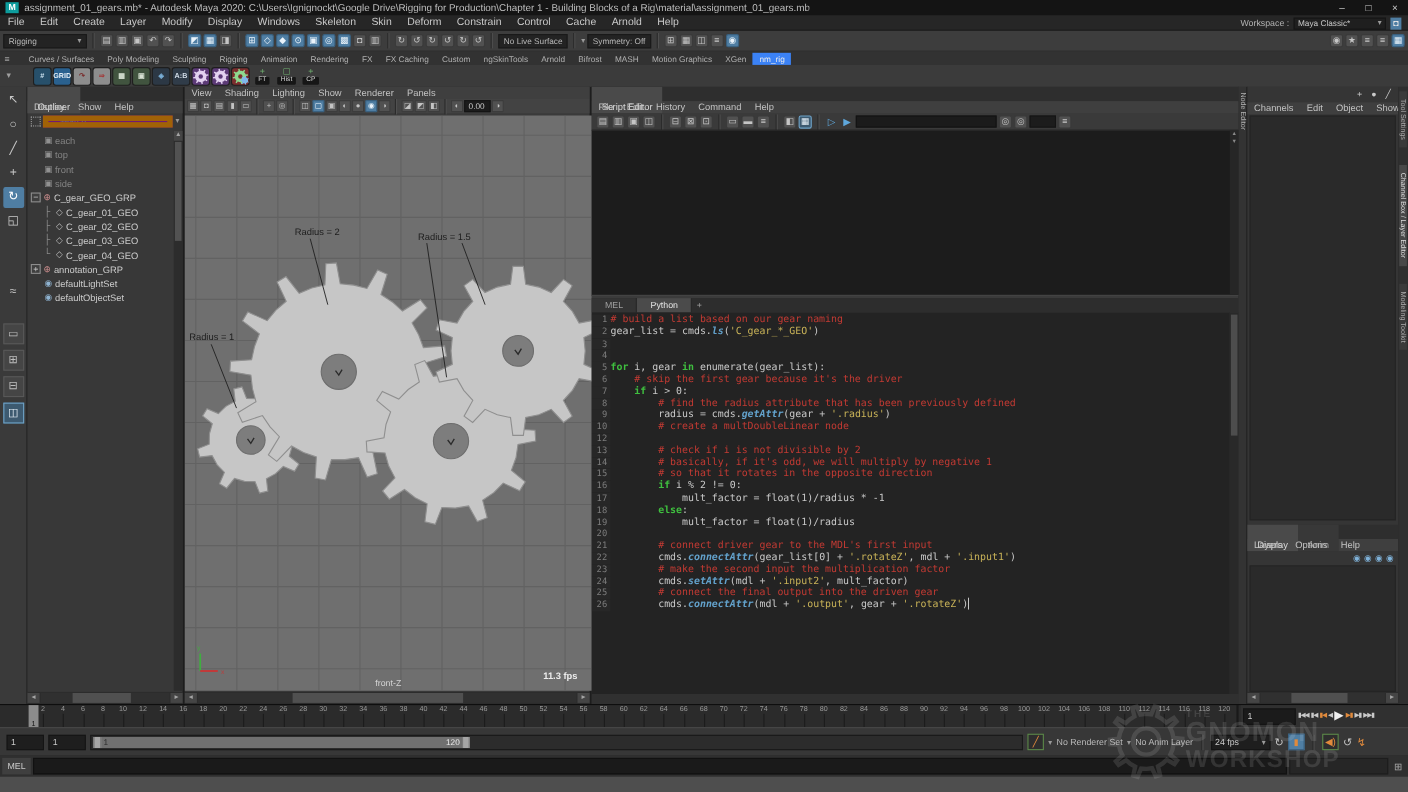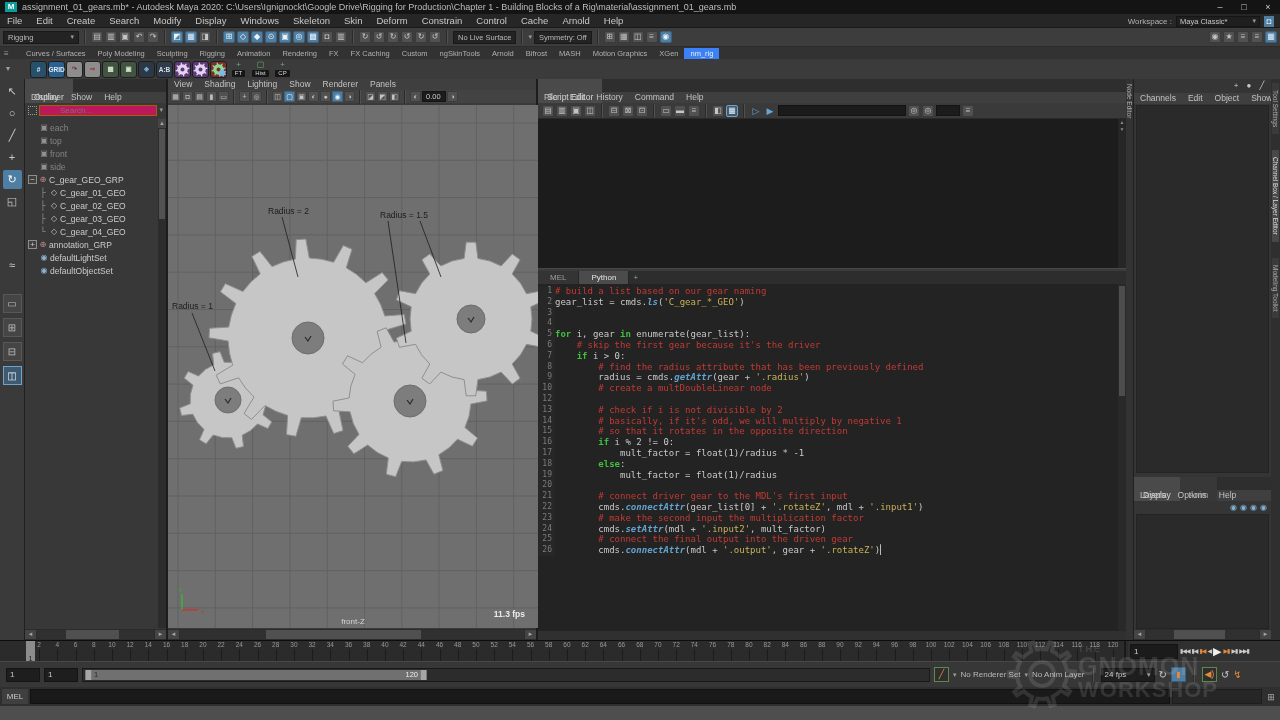--- a/index.html
+++ b/index.html
@@ -69,22 +69,22 @@
 
 .ptabbar{height:13px;background:#2e2e2e;display:flex}
 .ptab{background:#4a4a4a;color:#d8d8d8;font-size:8.5px;line-height:13px;padding:12px 9px;white-space:nowrap}
 .pmenus{height:11px;background:#3f3f3f;display:flex;align-items:center}
 .pmenus .mi{padding:16px 6px;font-size:8.5px;color:#c3c3c3;line-height:11px}
 
 
 #outliner{position:absolute;left:25px;top:79px;width:143px;height:561px;background:#383838;border-right:2px solid #1d1d1d}
 #outl-search{height:14px;display:flex;align-items:center;padding:1px 3px;gap:2px}
 #outl-search .box{width:9px;height:9px;border:1px dotted #9a9a9a;flex:none}
-#outl-search input{flex:1;min-width:0;height:11px;background:#be185d;border:1px solid #a16207;
-  color:#bbb;font-size:8px;padding:0 20px;font-family:"Liberation Sans",sans-serif}
+#outl-search input{flex:1;min-width:0;height:11px;background:#701a75;border:5px solid #a16207;
+  color:#bbb;font-size:8px;padding:0 9px;font-family:"Liberation Sans",sans-serif}
 #outl-list{position:absolute;top:40px;bottom:12px;left:0;right:8px;overflow:hidden;padding-top:2px}
 .orow{display:flex;align-items:center;height:13px;font-size:8.5px;color:#cccccc;padding-left:3px;white-space:nowrap}
 .orow.dim .olabel{color:#848484}
 .exp{width:9px;height:9px;border:1px solid #8d8d8d;font-size:8px;line-height:7px;text-align:center;
   color:#cfcfcf;flex:none;background:#3f3f3f}
 .expsp{width:10px;flex:none}
 .con{width:10px;flex:none;color:#8a8a8a;font-family:"DejaVu Sans Mono",monospace;font-size:9px;text-align:center}
 .oi{width:12px;flex:none;text-align:center;font-size:8px}
 .oi.t-camera{color:#919191}.oi.t-group{color:#d09090}.oi.t-mesh{color:#bdbdbd}.oi.t-set{color:#8fb3d1}
 #outl-vscroll{position:absolute;top:40px;bottom:12px;right:0;width:8px;background:#2c2c2c}
@@ -223,21 +223,21 @@
       <span class="winbtn">□</span>
       <span class="winbtn">×</span>
     </span>
   </div>
 
   <div id="menubar">
     <div id="mainmenus">
         <span class="mi">File</span>
         <span class="mi">Edit</span>
         <span class="mi">Create</span>
-        <span class="mi">Search</span>
+        <span class="mi">Layer</span>
         <span class="mi">Modify</span>
         <span class="mi">Display</span>
         <span class="mi">Windows</span>
         <span class="mi">Skeleton</span>
         <span class="mi">Skin</span>
         <span class="mi">Deform</span>
         <span class="mi">Constrain</span>
         <span class="mi">Control</span>
         <span class="mi">Cache</span>
         <span class="mi">Arnold</span>

